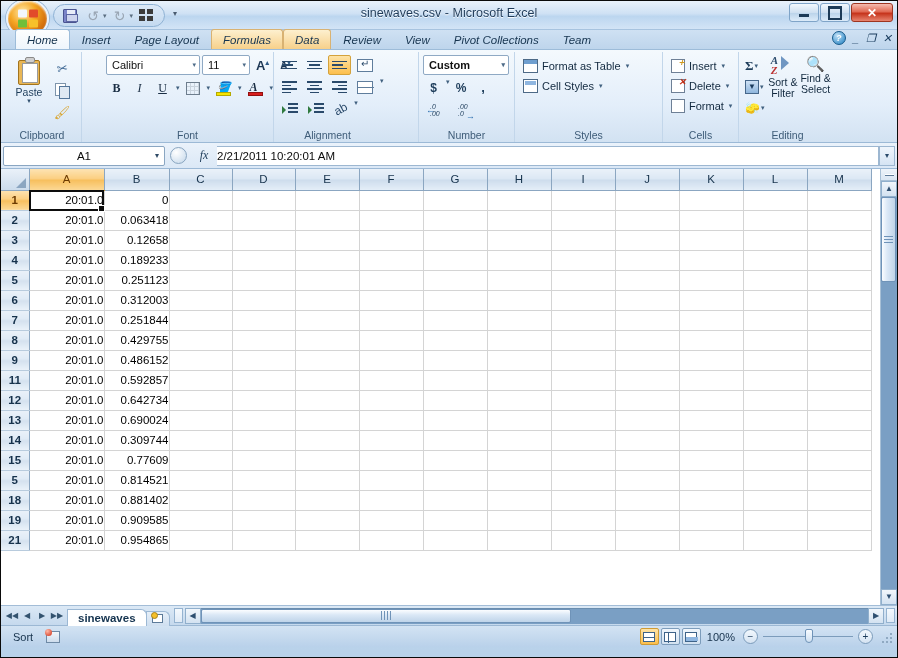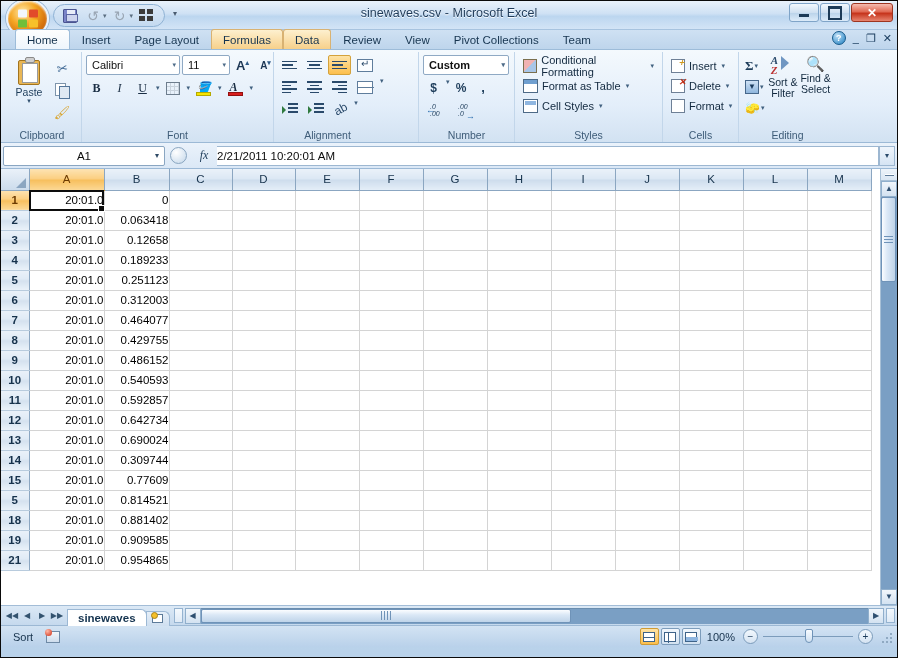--- a/index.html
+++ b/index.html
@@ -80,21 +80,21 @@
     border-color:#9d3521; color:#fff; font-weight:bold; font-size:12px;
   }
   .wb-min::after{content:"";width:10px;height:3px;background:#1c3a57;margin-top:6px;}
   .wb-max::after{content:"";width:10px;height:9px;border:2px solid #1c3a57;border-top-width:3px;}
 
   
   .tabstrip {
     position:relative; height:20px;
     background: linear-gradient(180deg,#cfe1f3,#bed5ec);
     border-bottom:1px solid #9dbcd9;
-    display:flex; align-items:flex-end; padding-left:14px;
+    display:flex; align-items:flex-end; padding-left:14px;font-style:italic;
   }
   .tab {
     height:20px; padding:0 11px; font-size:11.5px; color:#16344f;
     display:flex; align-items:center; cursor:pointer;
     border:1px solid transparent; border-bottom:none;
     border-radius:3px 3px 0 0; white-space:nowrap;
   }
   .tab.active {
     background: linear-gradient(180deg,#fdfefe,#eef5fc);
     border-color:#9dbcd9; color:#13314c;
@@ -138,21 +138,21 @@
   .paste-car { font-size:7px;color:#30506f;line-height:6px;}
   .clip-small { display:flex;flex-direction:column;gap:2px;padding-top:3px;}
   .cs-btn { width:22px;height:20px;display:flex;align-items:center;justify-content:center;cursor:pointer;border-radius:2px;}
   .ico-scissor{font-size:13px;color:#3a6491;transform:rotate(-12deg);}
   .ico-copy{width:14px;height:14px;position:relative;}
   .ico-copy::before{content:"";position:absolute;left:0;top:0;width:9px;height:11px;background:#fff;border:1px solid #7d94ab;}
   .ico-copy::after{content:"";position:absolute;left:4px;top:3px;width:9px;height:11px;background:#dfe9f3;border:1px solid #54769a;}
   .ico-brush{font-size:13px;color:#d8a32c;}
 
   
-  .g-font { width:192px; }
+  .g-font { width:192px;padding-left:20px; }
   .fnt-row { display:flex; align-items:center; gap:2px; margin-bottom:3px; }
   .combo {
     height:20px; background:#fff; border:1px solid #8fa9c4; border-radius:2px;
     display:flex;align-items:center; padding:0 3px 0 5px; font-size:11px; color:#101010; cursor:pointer;
   }
   .combo .cv { flex:1; white-space:nowrap; overflow:hidden; }
   .combo .ca { font-size:7px; color:#4e6b88; margin-left:4px; }
   .fname { width:94px; }
   .fsize { width:48px; }
   .btn {
@@ -639,25 +639,20 @@
                 <i class="ar" style="left:auto;right:-1px;top:8px;">→</i>
               </span>
           </div>
         </div>
       </div>
       <div class="rg-label">Number</div>
     </div>
 
     <div class="rgroup g-styles">
       <div class="rg-body" style="flex-direction:column;padding-top:4px;">
-        <div class="st-item">
-          <span class="st-ico"></span>
-          <span>Conditional Formatting</span>
-          <span class="mini-car">▾</span>
-        </div>
         <div class="st-item">
           <span class="st-ico2"></span>
           <span>Format as Table</span>
           <span class="mini-car">▾</span>
         </div>
         <div class="st-item">
           <span class="st-ico3"></span>
           <span>Cell Styles</span>
           <span class="mini-car">▾</span>
         </div>
@@ -869,21 +864,21 @@
               <td class="cell"></td>
               <td class="cell"></td>
               <td class="cell"></td>
               <td class="cell"></td>
               <td class="cell"></td>
               <td class="cell"></td>
             </tr>
             <tr>
               <th class="rhdr">7</th>
               <td class="cell">20:01.0</td>
-              <td class="cell">0.464077</td>
+              <td class="cell">0.251844</td>
               <td class="cell"></td>
               <td class="cell"></td>
               <td class="cell"></td>
               <td class="cell"></td>
               <td class="cell"></td>
               <td class="cell"></td>
               <td class="cell"></td>
               <td class="cell"></td>
               <td class="cell"></td>
               <td class="cell"></td>
@@ -902,36 +897,20 @@
               <td class="cell"></td>
               <td class="cell"></td>
               <td class="cell"></td>
               <td class="cell"></td>
               <td class="cell"></td>
             </tr>
             <tr>
               <th class="rhdr">9</th>
               <td class="cell">20:01.0</td>
               <td class="cell">0.486152</td>
-              <td class="cell"></td>
-              <td class="cell"></td>
-              <td class="cell"></td>
-              <td class="cell"></td>
-              <td class="cell"></td>
-              <td class="cell"></td>
-              <td class="cell"></td>
-              <td class="cell"></td>
-              <td class="cell"></td>
-              <td class="cell"></td>
-              <td class="cell"></td>
-            </tr>
-            <tr>
-              <th class="rhdr">10</th>
-              <td class="cell">20:01.0</td>
-              <td class="cell">0.540593</td>
               <td class="cell"></td>
               <td class="cell"></td>
               <td class="cell"></td>
               <td class="cell"></td>
               <td class="cell"></td>
               <td class="cell"></td>
               <td class="cell"></td>
               <td class="cell"></td>
               <td class="cell"></td>
               <td class="cell"></td>

